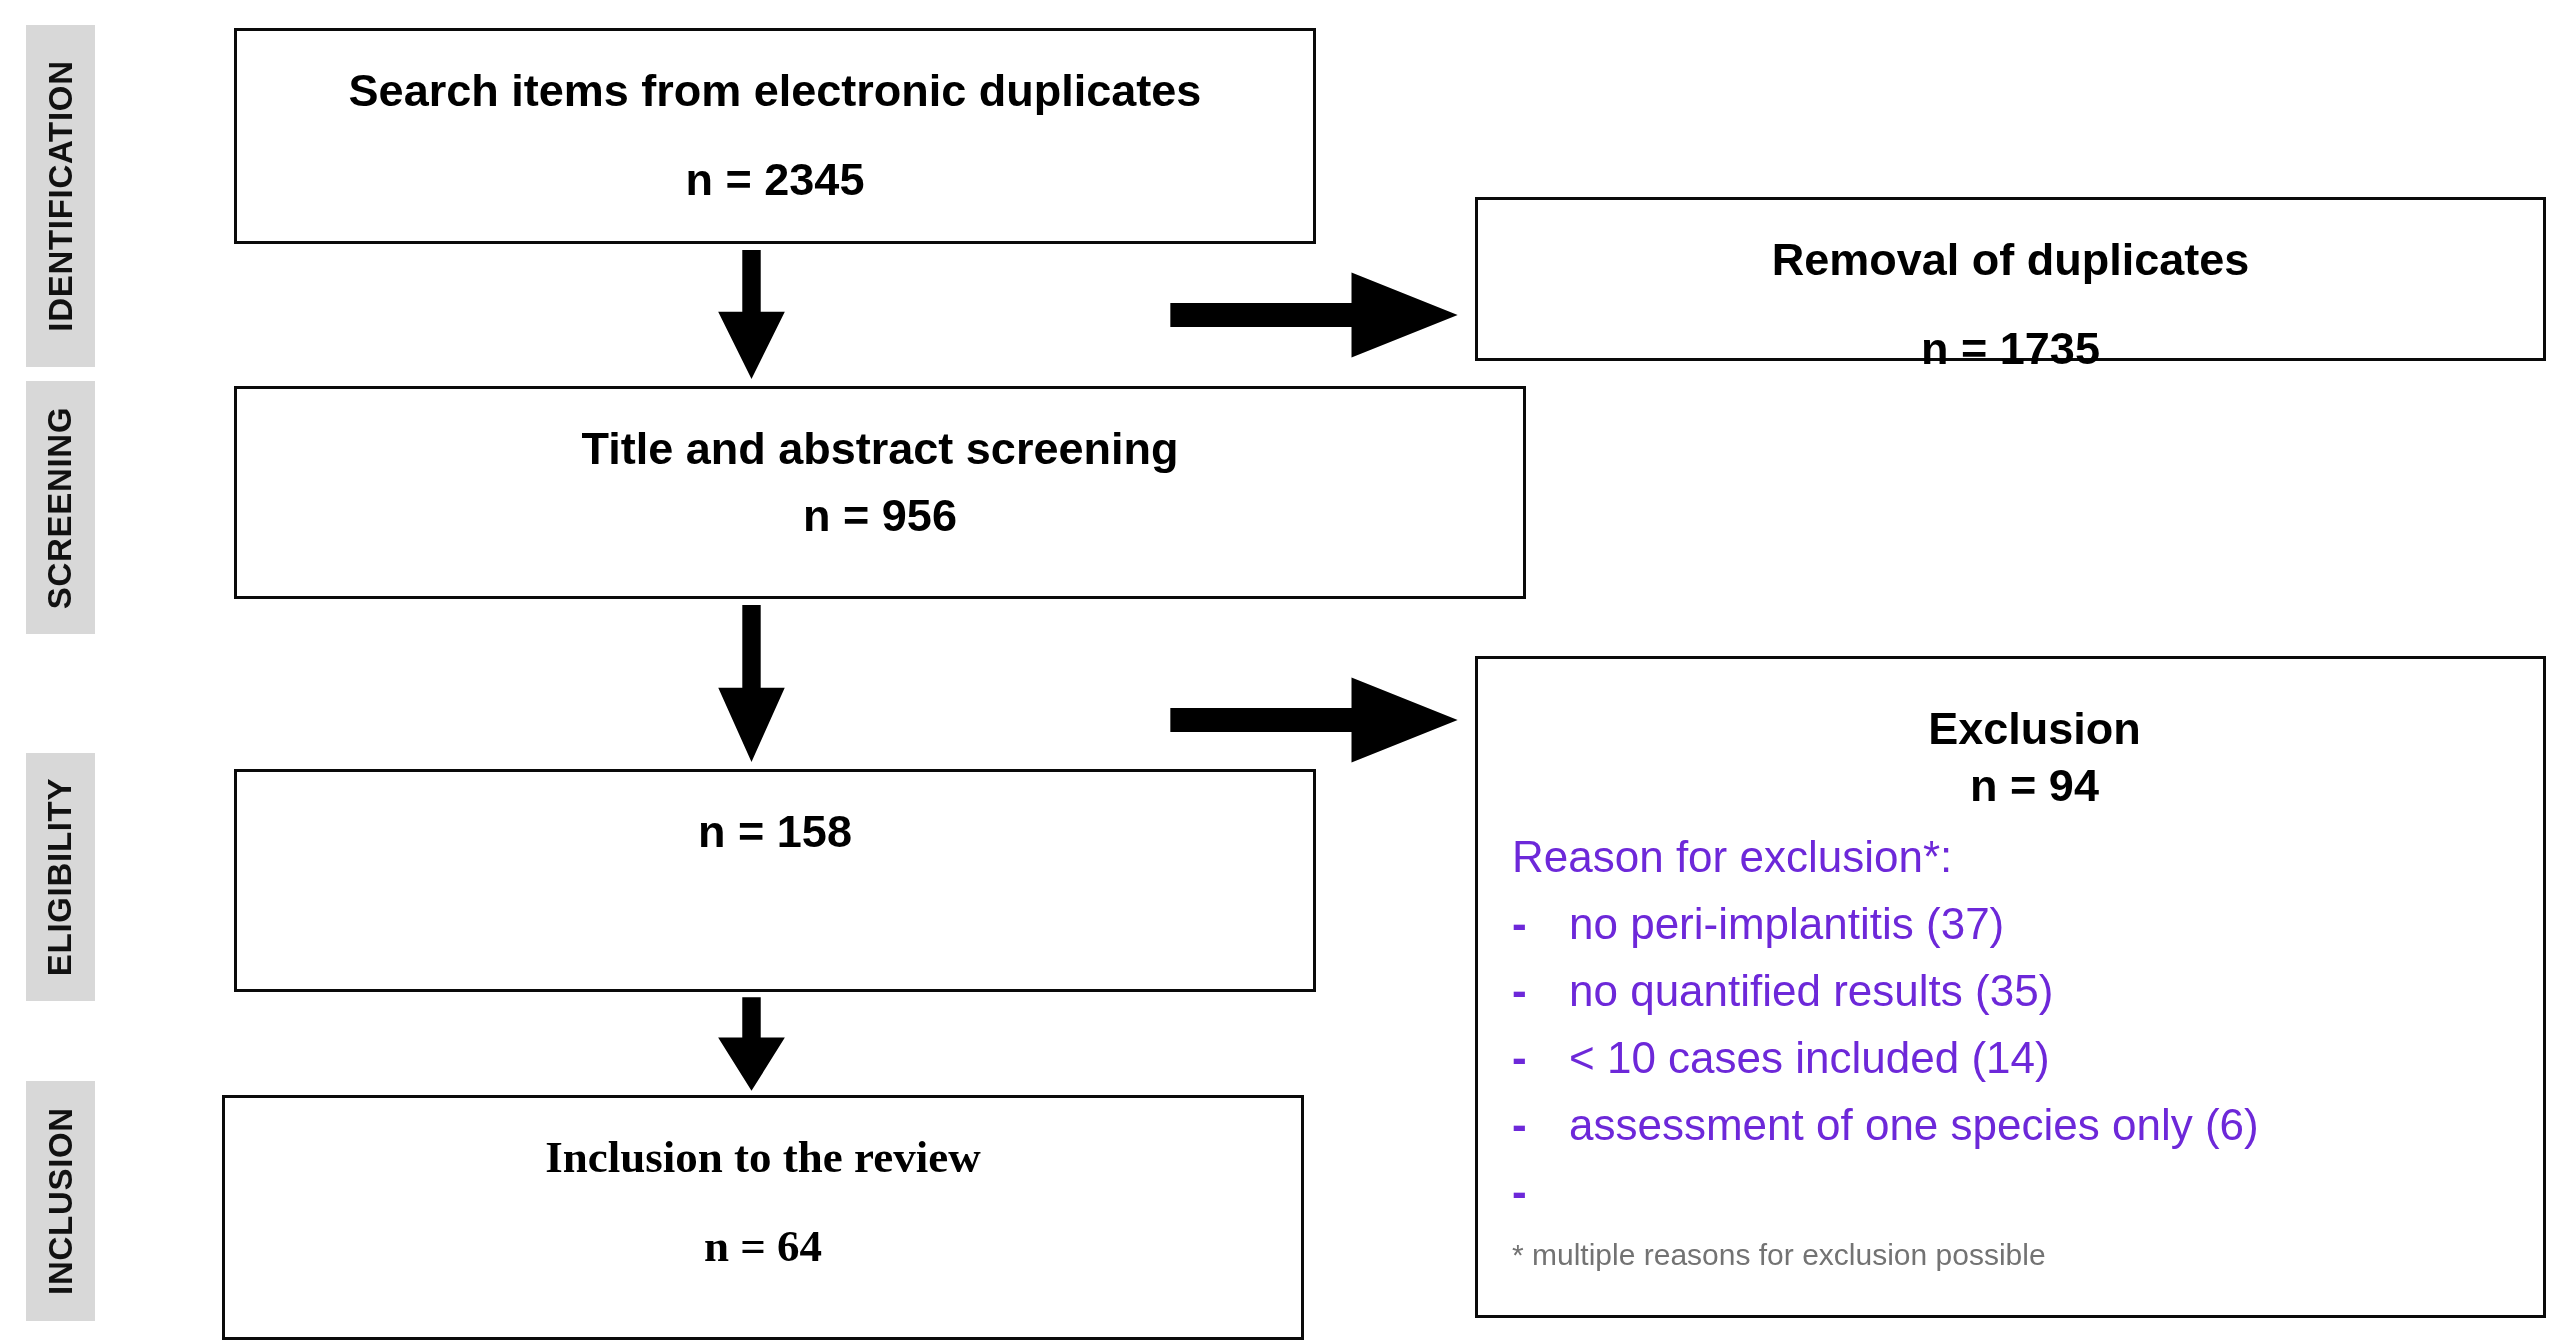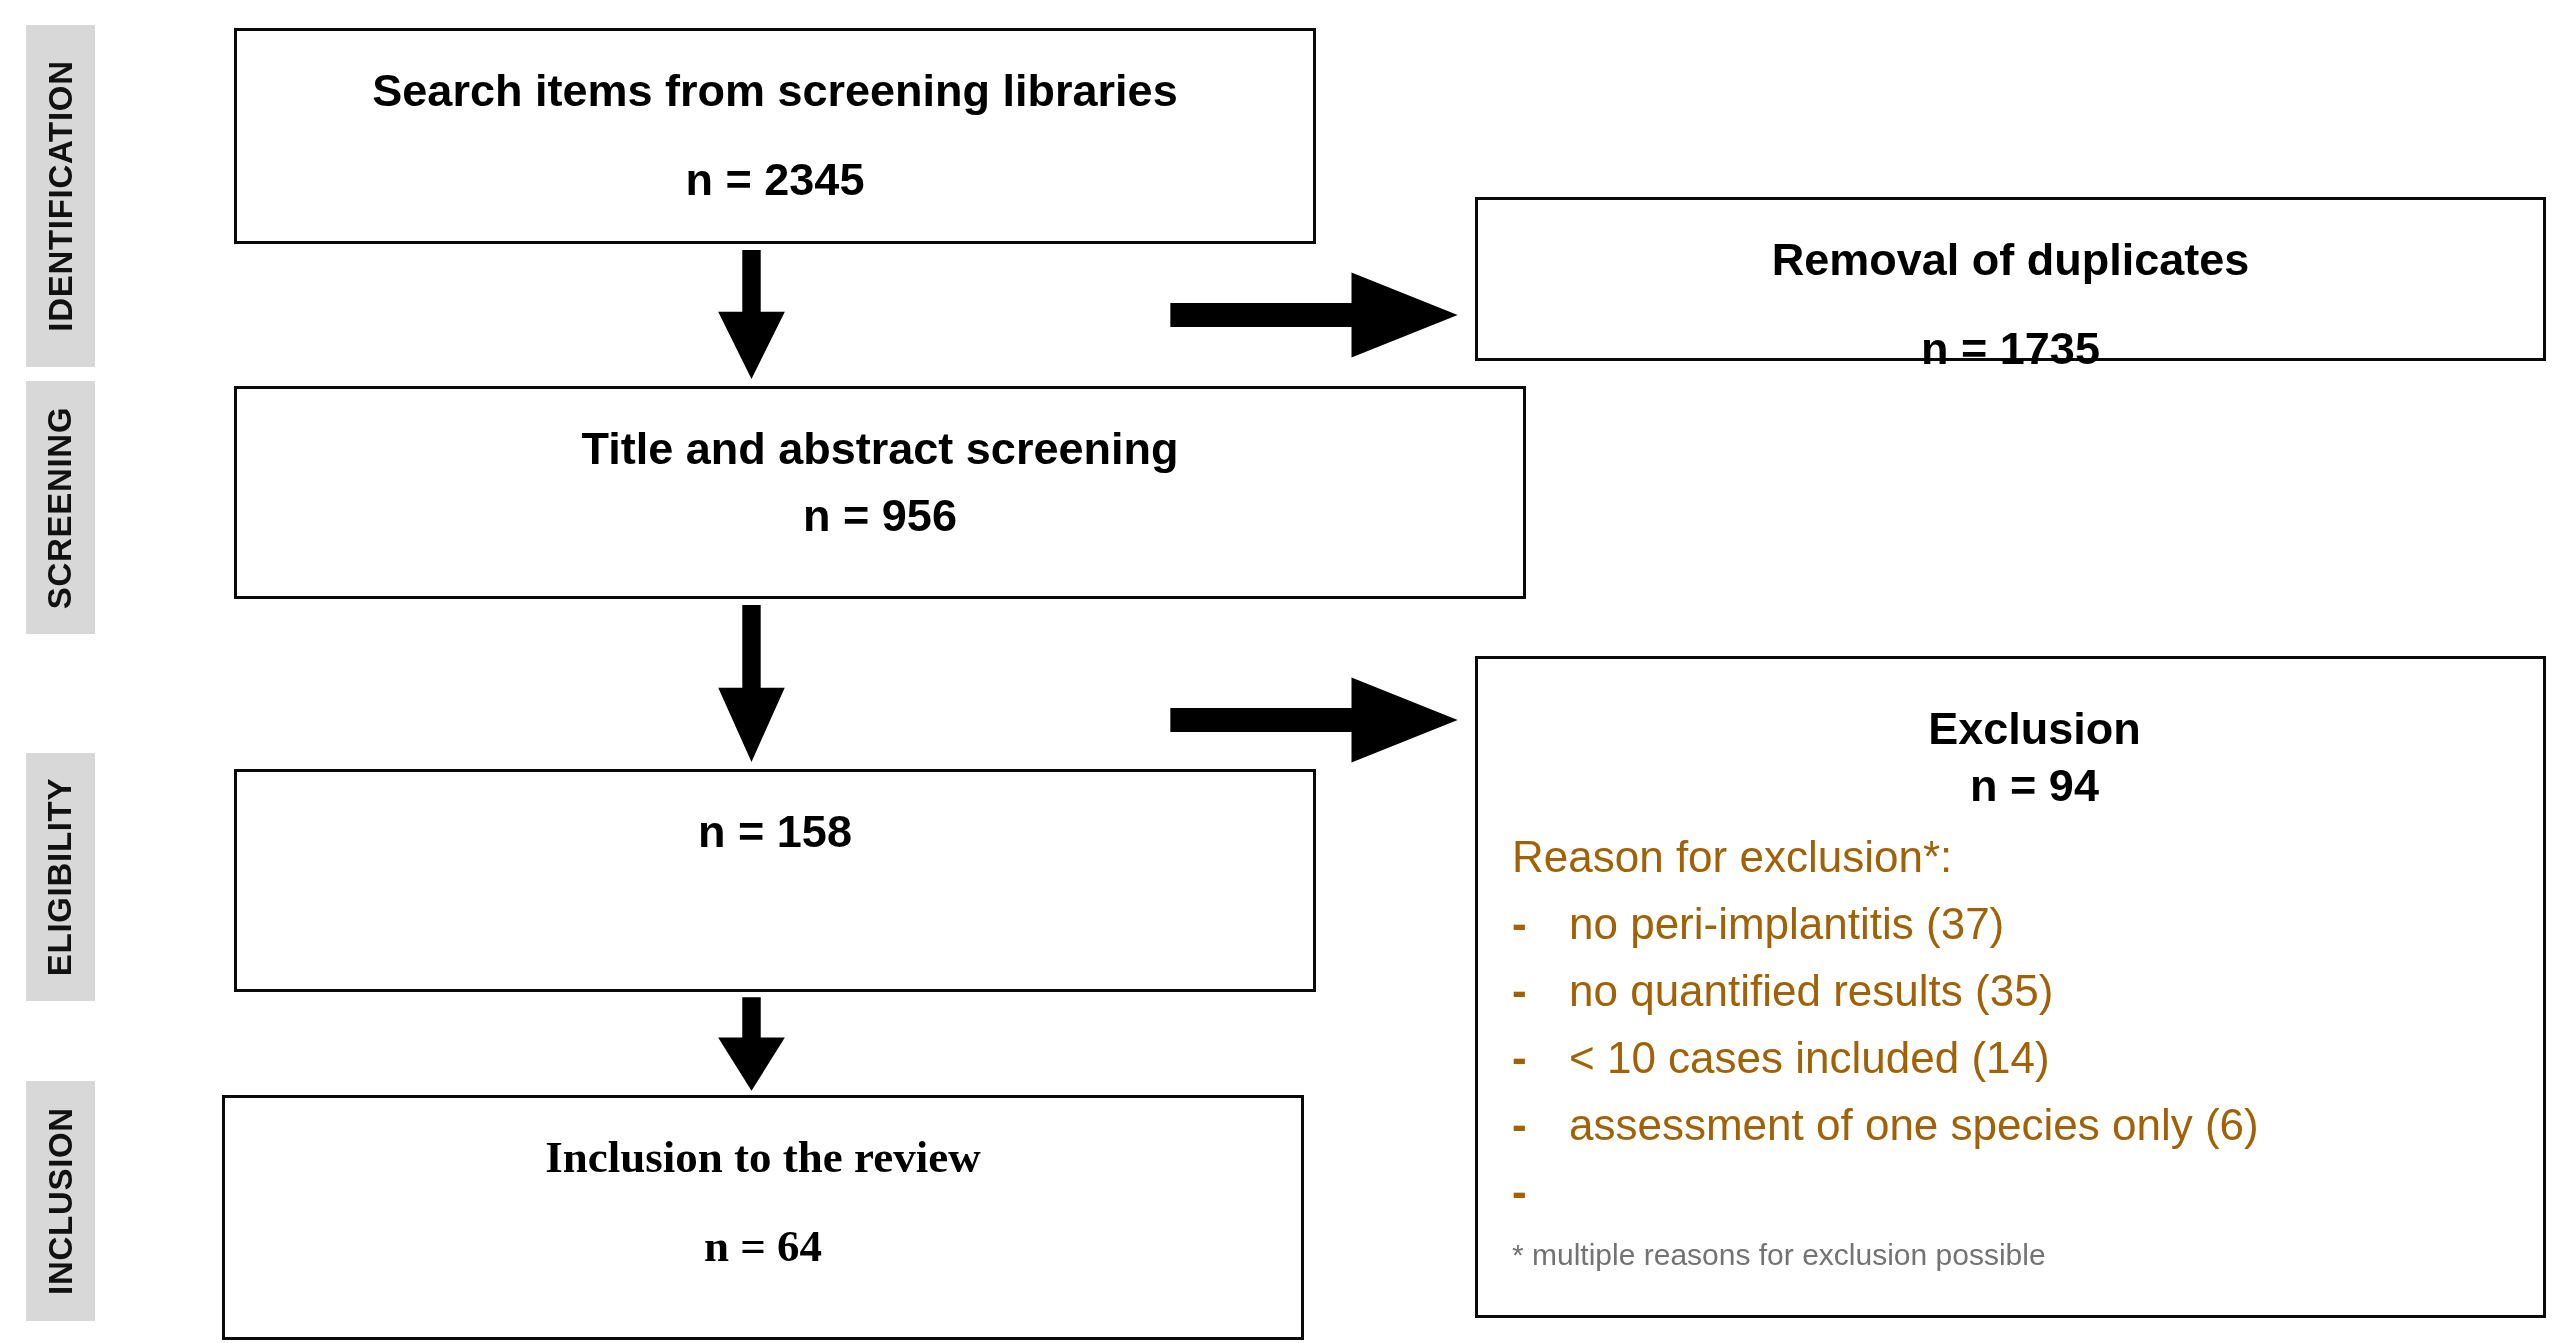--- a/index.html
+++ b/index.html
@@ -71,21 +71,21 @@
     text-align: center;
     margin-left: 48px;
   }
   .ex-body {
     margin-top: 8.5px;
     padding-left: 34px;
     font-weight: 400;
     font-size: 44px;
     line-height: 67px;
     text-align: left;
-    color: #a16207;
+    color: #6d28d9;
   }
   .bullet-row { display: flex; }
   .bullet-row .dash {
     width: 57px;
     flex: 0 0 57px;
     font-weight: 700;
   }
   .ex-footnote {
     margin-top: 11.3px;
     padding-left: 34px;
@@ -110,21 +110,21 @@
     <span>SCREENING</span>
   </div>
   <div class="vlabel" style="top:753px;height:248px;">
     <span>ELIGIBILITY</span>
   </div>
   <div class="vlabel" style="top:1081px;height:240px;">
     <span>INCLUSION</span>
   </div>
 
   <div class="fbox" style="left:234px;top:28px;width:1082px;height:216px;">
-    <div class="line">Search items from screening libraries</div>
+    <div class="line">Search items from electronic duplicates</div>
     <div class="line">n = 2345</div>
   </div>
 
   <div class="fbox" style="left:234px;top:386px;width:1292px;height:213px;gap:12px;">
     <div class="line">Title and abstract screening</div>
     <div class="line">n = 956</div>
   </div>
 
   <div class="fbox" style="left:234px;top:769px;width:1082px;height:223px;">
     <div class="line">n = 158</div>

